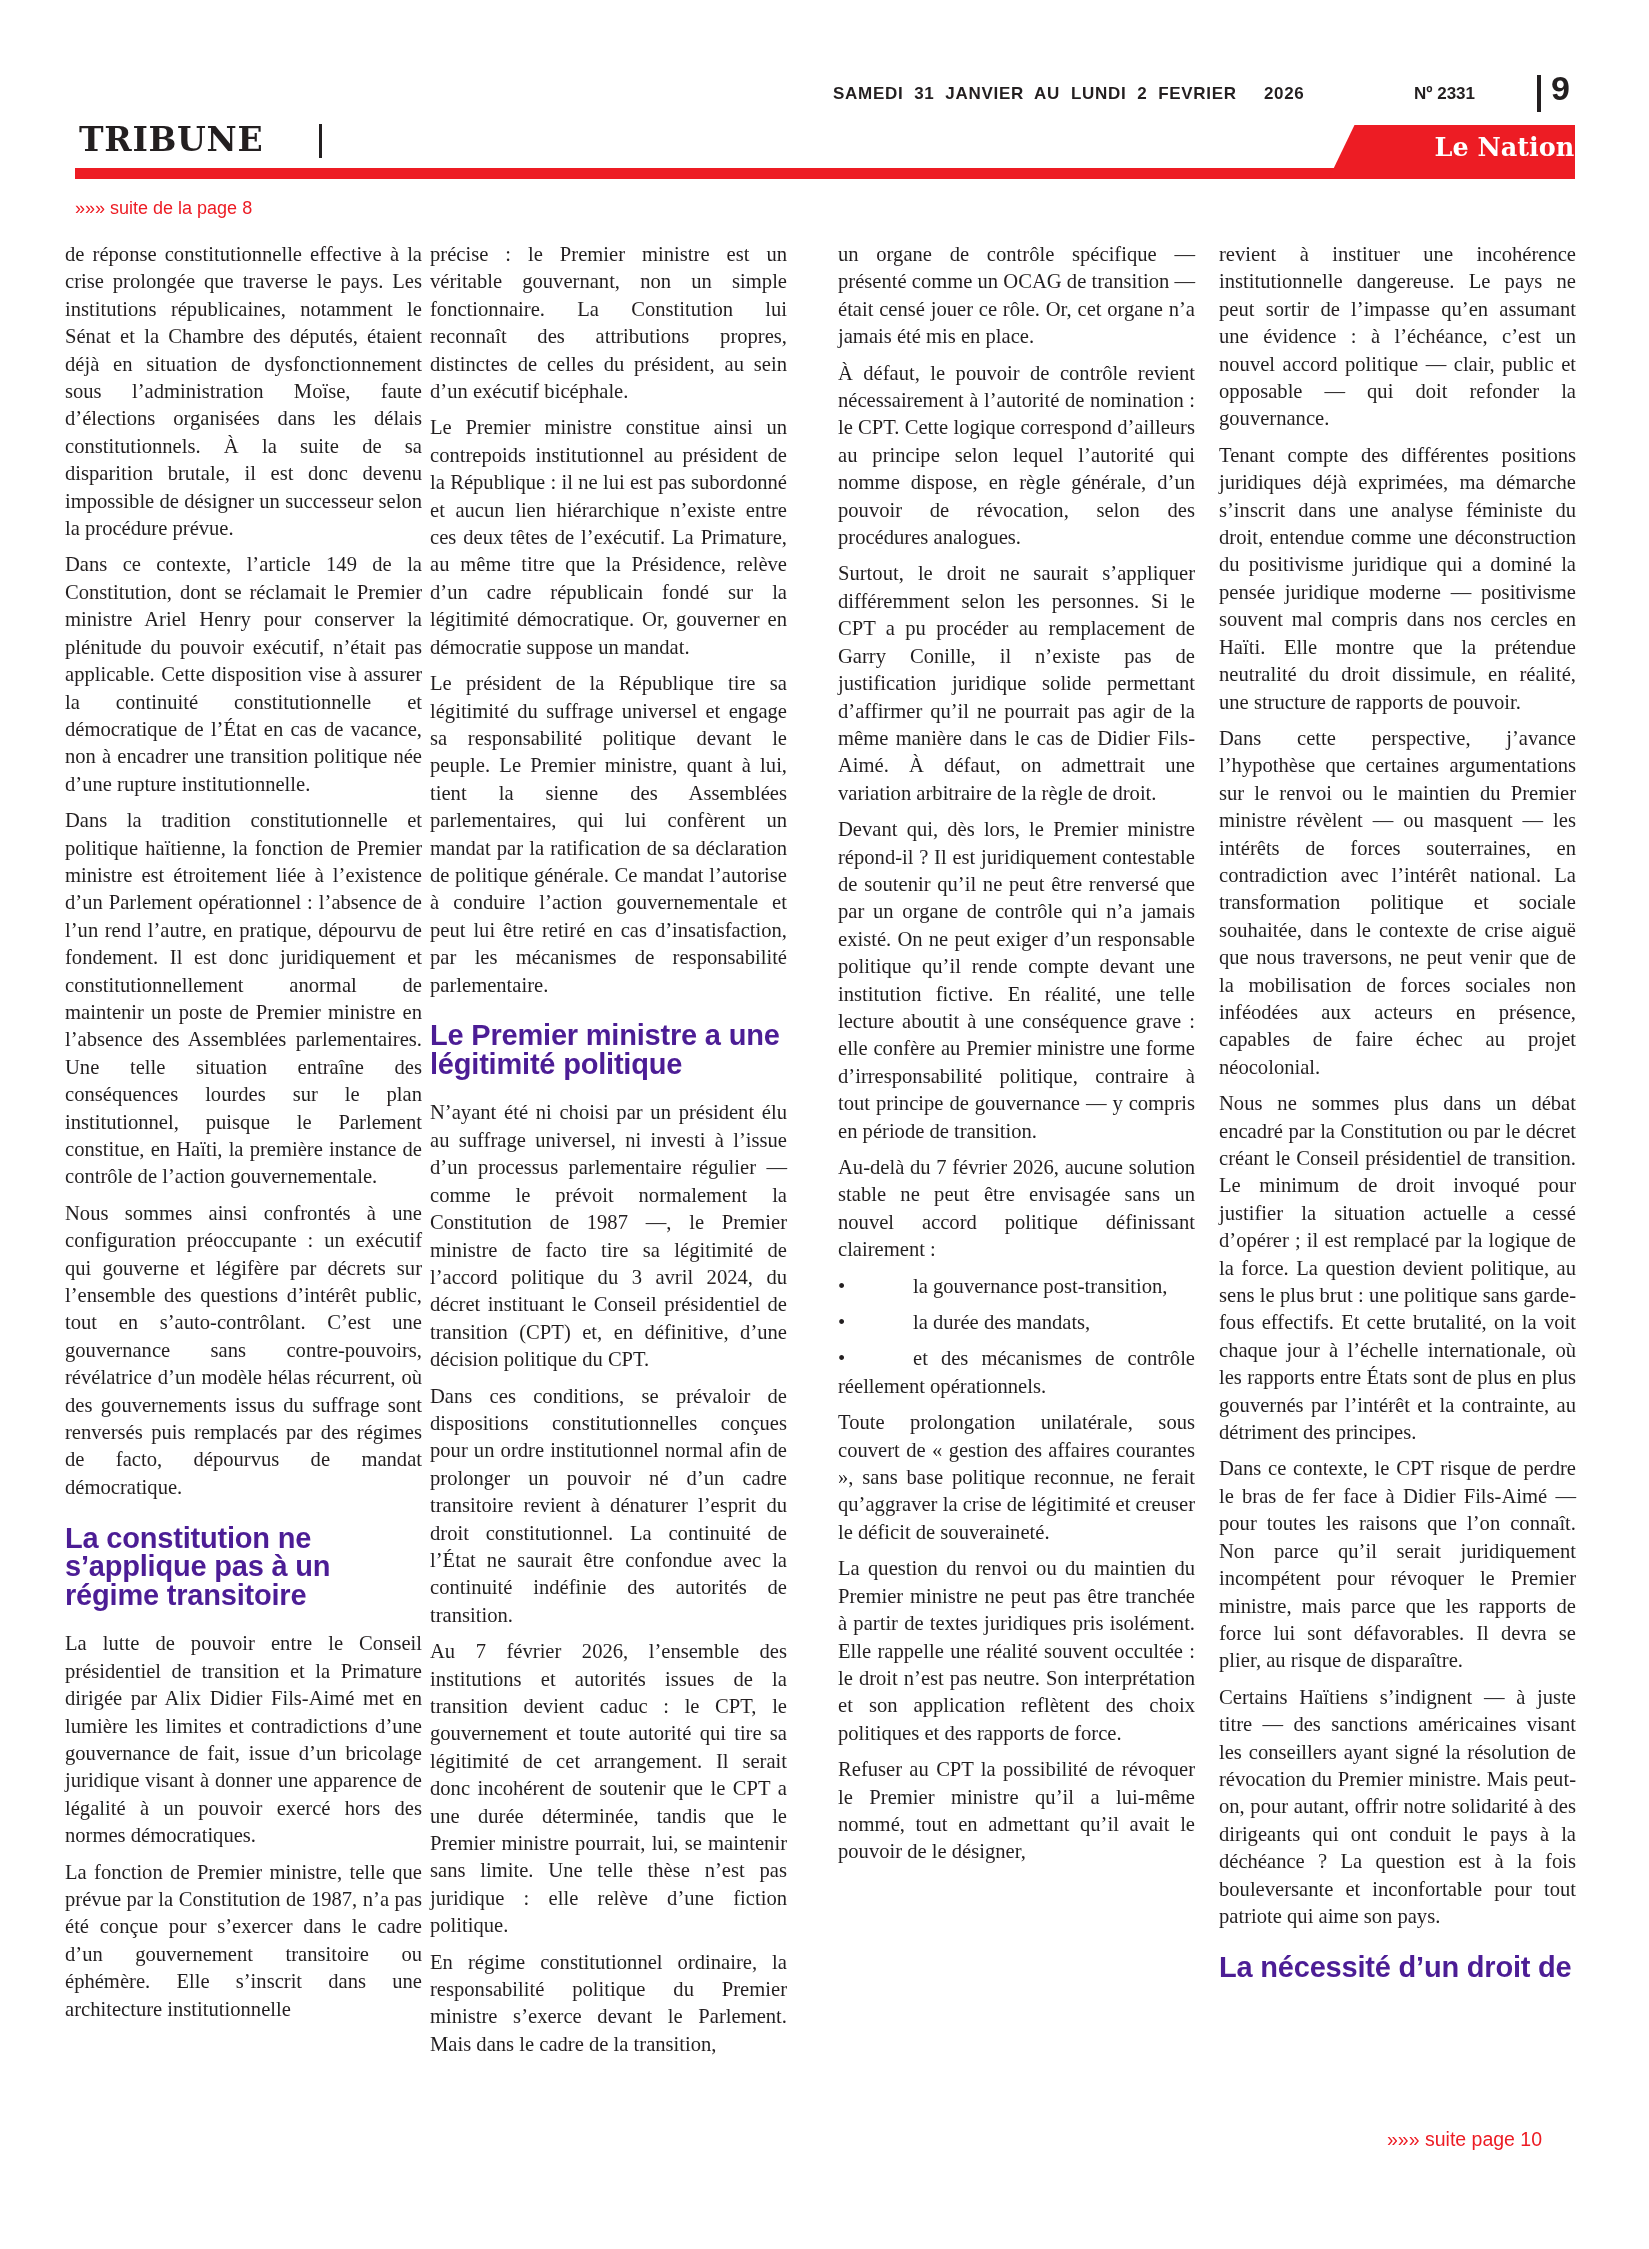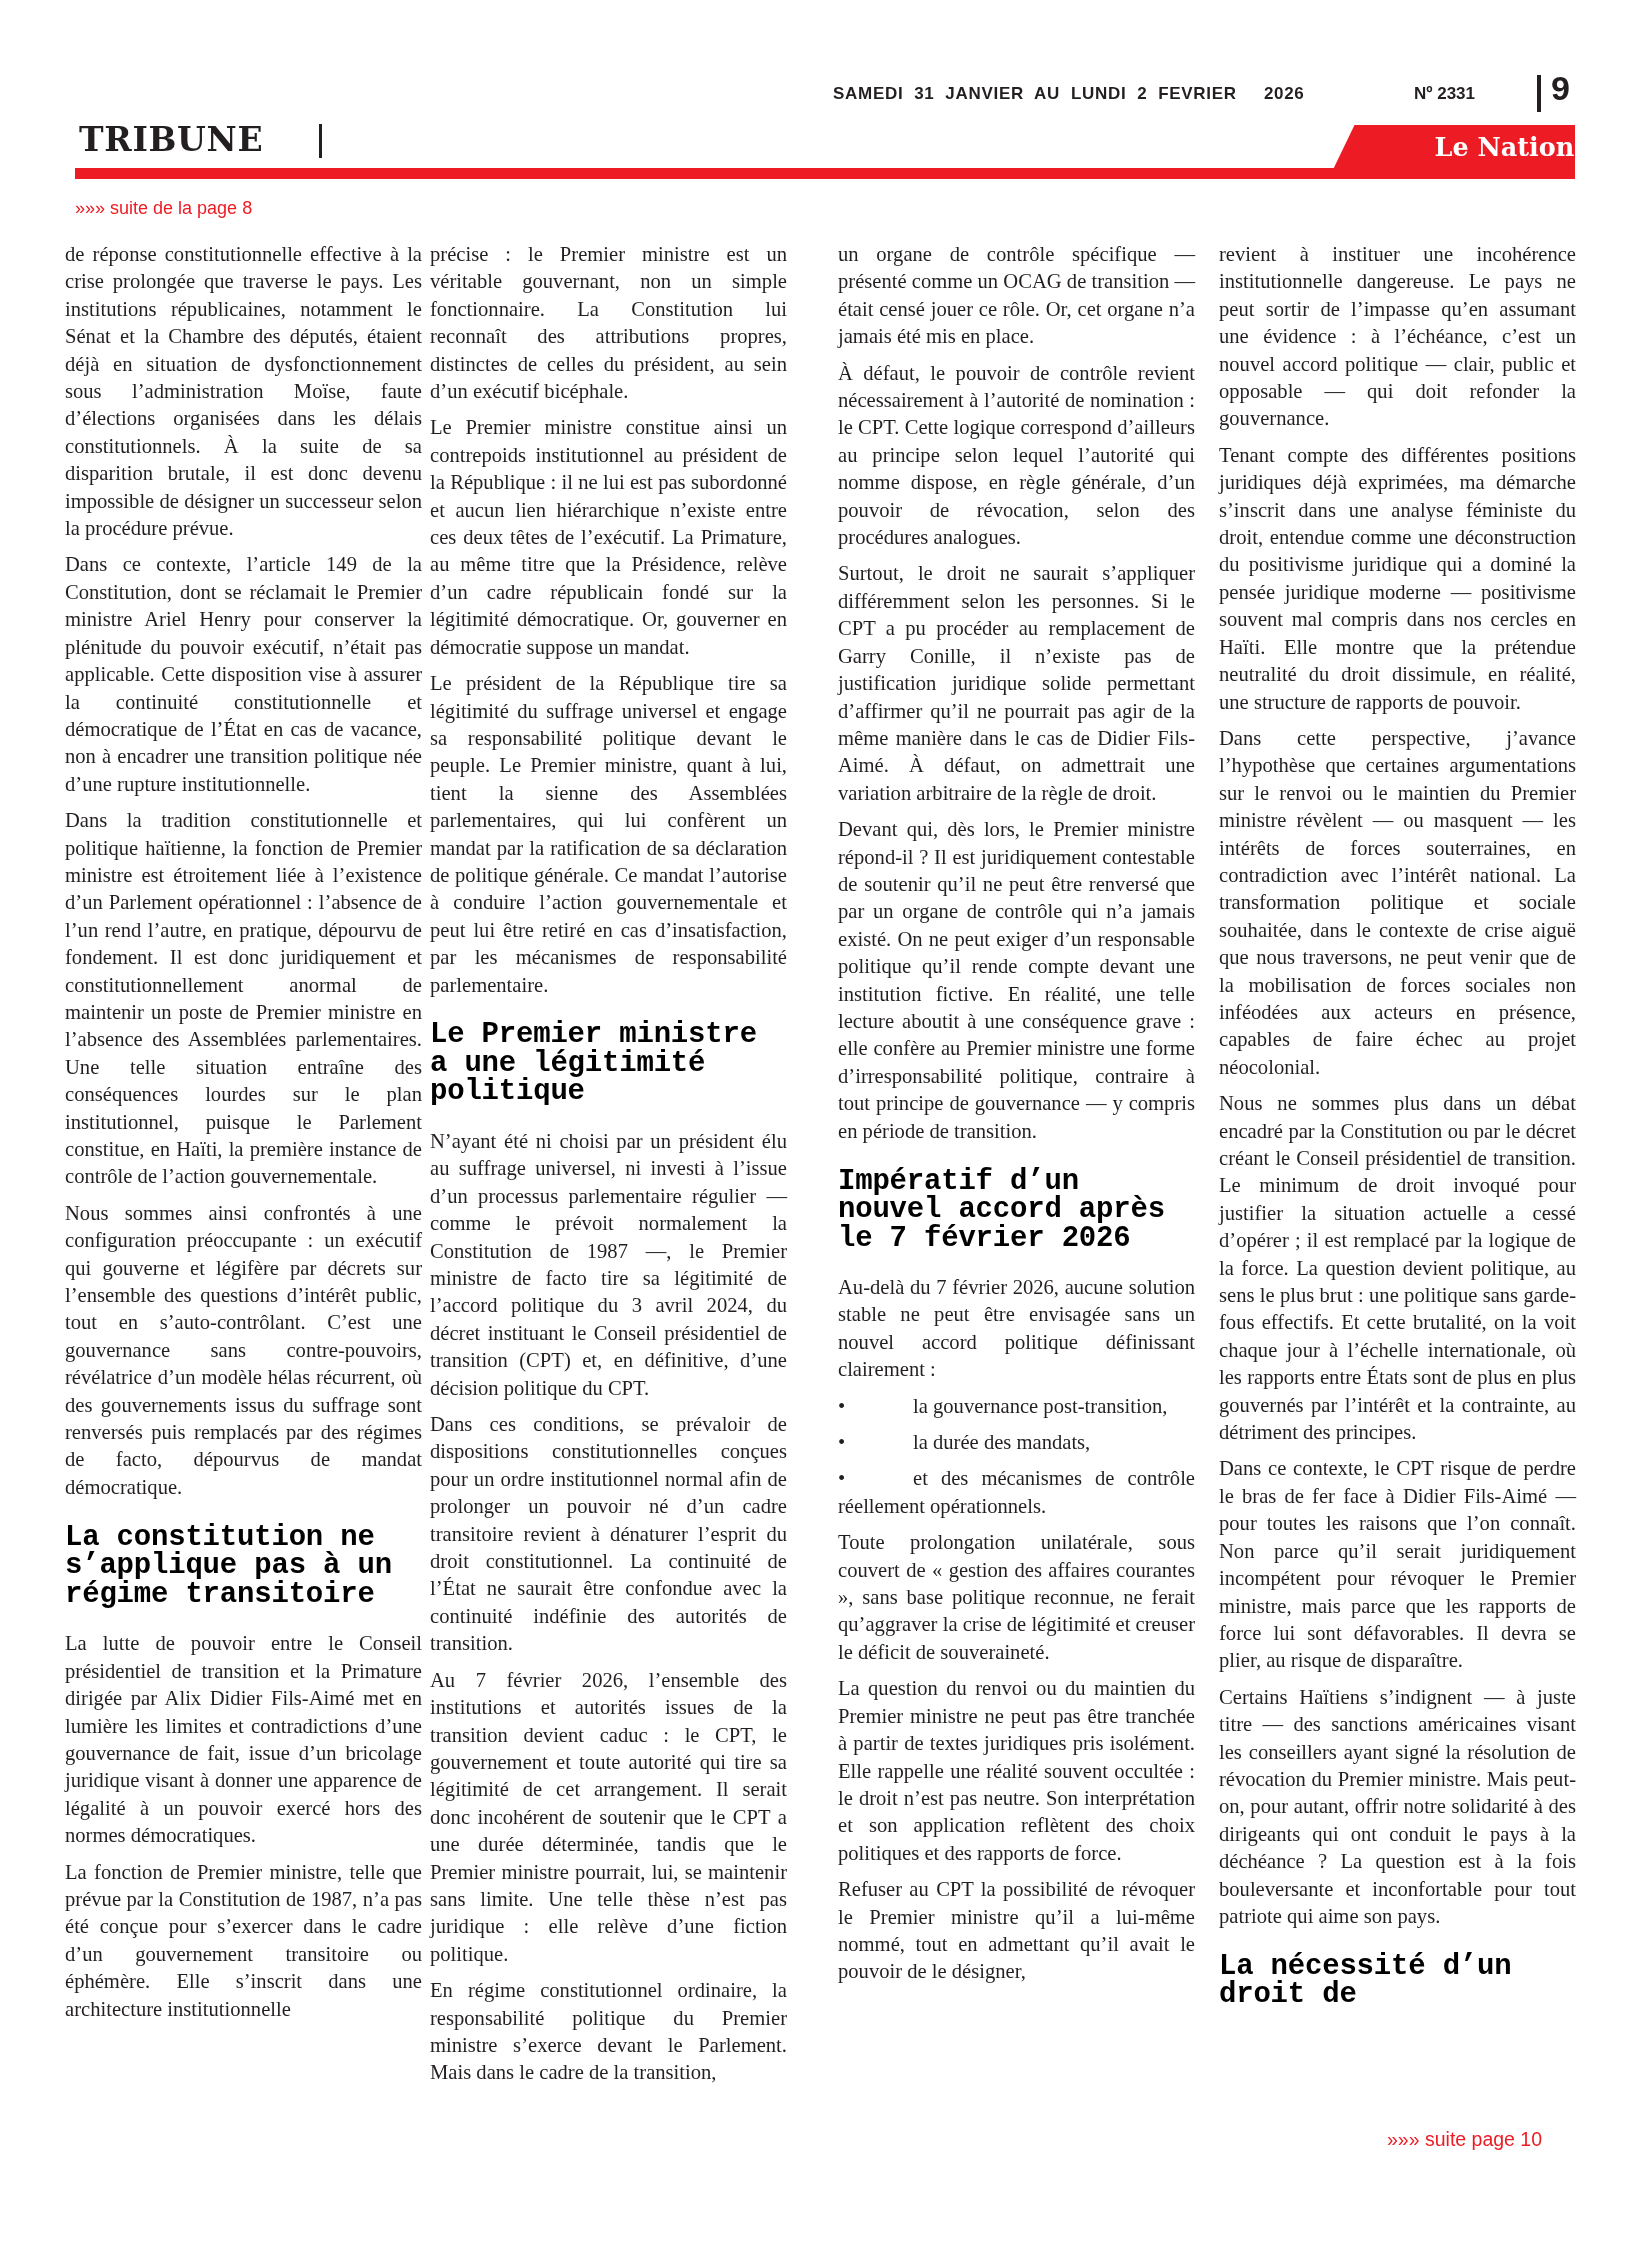--- a/index.html
+++ b/index.html
@@ -10,21 +10,21 @@
   .page-num { position: absolute; top: 69px; left: 1551px; font-family: "Liberation Sans", sans-serif; font-weight: bold; font-size: 34px; color: #231f20; }
   .section-title { position: absolute; top: 120px; left: 79px; font-family: "DejaVu Serif", serif; font-weight: bold; font-size: 33px; letter-spacing: 0.7px; color: #231f20; }
   .section-sep { position: absolute; top: 124px; left: 319px; width: 3px; height: 34px; background: #231f20; }
   .red-bar { position: absolute; top: 168px; left: 75px; width: 1500px; height: 10.5px; background: #ed1c24; }
   .brand-box { position: absolute; top: 125px; left: 1329px; width: 246px; height: 53px; background: #ed1c24; clip-path: polygon(25.5px 0, 100% 0, 100% 100%, 0 100%); }
   .brand-name { position: absolute; top: 132px; left: 1420px; width: 195px; text-align: center; font-family: "DejaVu Serif", serif; font-weight: bold; font-size: 25.5px; color: #ffffff; }
   .continued-from { position: absolute; top: 198px; left: 75px; font-family: "Liberation Sans", sans-serif; font-size: 18px; color: #ed1c24; }
   .continued-to { position: absolute; top: 2128px; left: 1387px; font-family: "Liberation Sans", sans-serif; font-size: 19.5px; color: #ed1c24; }
   .col { position: absolute; top: 241px; width: 357px; font-family: "Liberation Serif", serif; font-size: 20.6px; line-height: 27.4px; color: #231f20; }
   .col p { margin: 0 0 9px 0; text-align: justify; hyphens: none; }
-  .col h2 { font-family: Liberation Mono, monospace; font-weight: bold; font-size: 29px; line-height: 28.5px; margin: 22.5px 0 21px 0; color: #000000; letter-spacing: -0.2px; }
+  .col h2 { font-family: Liberation Sans, sans-serif; font-weight: bold; font-size: 29px; line-height: 28.5px; margin: 22.5px 0 21px 0; color: #4c1d95; letter-spacing: -0.2px; }
   .col ul { list-style: none; margin: 0 0 9px 0; padding: 0; }
   .col li { position: relative; padding-left: 75px; margin-bottom: 9px; text-align: justify; }
   .col li .bullet { position: absolute; left: 0; top: 0; }
   .col li.wrap { padding-left: 0; text-indent: 75px; }
   .col li.wrap .bullet { left: -75px; }
   #col-1 { left: 65px; }
   #col-2 { left: 430px; }
   #col-3 { left: 838px; }
   #col-4 { left: 1219px; }
 </style>
@@ -61,21 +61,20 @@
     <p>N’ayant été ni choisi par un président élu au suffrage universel, ni investi à l’issue d’un processus parlementaire régulier — comme le prévoit normalement la Constitution de 1987 —, le Premier ministre de facto tire sa légitimité de l’accord politique du 3 avril 2024, du décret instituant le Conseil présidentiel de transition (CPT) et, en définitive, d’une décision politique du CPT.</p>
     <p>Dans ces conditions, se prévaloir de dispositions constitutionnelles conçues pour un ordre institutionnel normal afin de prolonger un pouvoir né d’un cadre transitoire revient à dénaturer l’esprit du droit constitutionnel. La continuité de l’État ne saurait être confondue avec la continuité indéfinie des autorités de transition.</p>
     <p>Au 7 février 2026, l’ensemble des institutions et autorités issues de la transition devient caduc : le CPT, le gouvernement et toute autorité qui tire sa légitimité de cet arrangement. Il serait donc incohérent de soutenir que le CPT a une durée déterminée, tandis que le Premier ministre pourrait, lui, se maintenir sans limite. Une telle thèse n’est pas juridique : elle relève d’une fiction politique.</p>
     <p>En régime constitutionnel ordinaire, la responsabilité politique du Premier ministre s’exerce devant le Parlement. Mais dans le cadre de la transition,</p>
   </div>
 <div class="col" id="col-3">
     <p>un organe de contrôle spécifique — présenté comme un OCAG de transition — était censé jouer ce rôle. Or, cet organe n’a jamais été mis en place.</p>
     <p>À défaut, le pouvoir de contrôle revient nécessairement à l’autorité de nomination : le CPT. Cette logique correspond d’ailleurs au principe selon lequel l’autorité qui nomme dispose, en règle générale, d’un pouvoir de révocation, selon des procédures analogues.</p>
     <p>Surtout, le droit ne saurait s’appliquer différemment selon les personnes. Si le CPT a pu procéder au remplacement de Garry Conille, il n’existe pas de justification juridique solide permettant d’affirmer qu’il ne pourrait pas agir de la même manière dans le cas de Didier Fils-Aimé. À défaut, on admettrait une variation arbitraire de la règle de droit.</p>
     <p>Devant qui, dès lors, le Premier ministre répond-il ? Il est juridiquement contestable de soutenir qu’il ne peut être renversé que par un organe de contrôle qui n’a jamais existé. On ne peut exiger d’un responsable politique qu’il rende compte devant une institution fictive. En réalité, une telle lecture aboutit à une conséquence grave : elle confère au Premier ministre une forme d’irresponsabilité politique, contraire à tout principe de gouvernance — y compris en période de transition.</p>
-    <h2>Impératif d’un nouvel accord après le 7 février 2026</h2>
     <p>Au-delà du 7 février 2026, aucune solution stable ne peut être envisagée sans un nouvel accord politique définissant clairement :</p>
     <ul>
       <li><span class="bullet">•</span><span>la gouvernance post-transition,</span></li>
       <li><span class="bullet">•</span><span>la durée des mandats,</span></li>
       <li class="wrap"><span class="bullet">•</span><span>et des mécanismes de contrôle réellement opérationnels.</span></li>
     </ul>
     <p>Toute prolongation unilatérale, sous couvert de « gestion des affaires courantes », sans base politique reconnue, ne ferait qu’aggraver la crise de légitimité et creuser le déficit de souveraineté.</p>
     <p>La question du renvoi ou du maintien du Premier ministre ne peut pas être tranchée à partir de textes juridiques pris isolément. Elle rappelle une réalité souvent occultée : le droit n’est pas neutre. Son interprétation et son application reflètent des choix politiques et des rapports de force.</p>
     <p>Refuser au CPT la possibilité de révoquer le Premier ministre qu’il a lui-même nommé, tout en admettant qu’il avait le pouvoir de le désigner,</p>
   </div>

